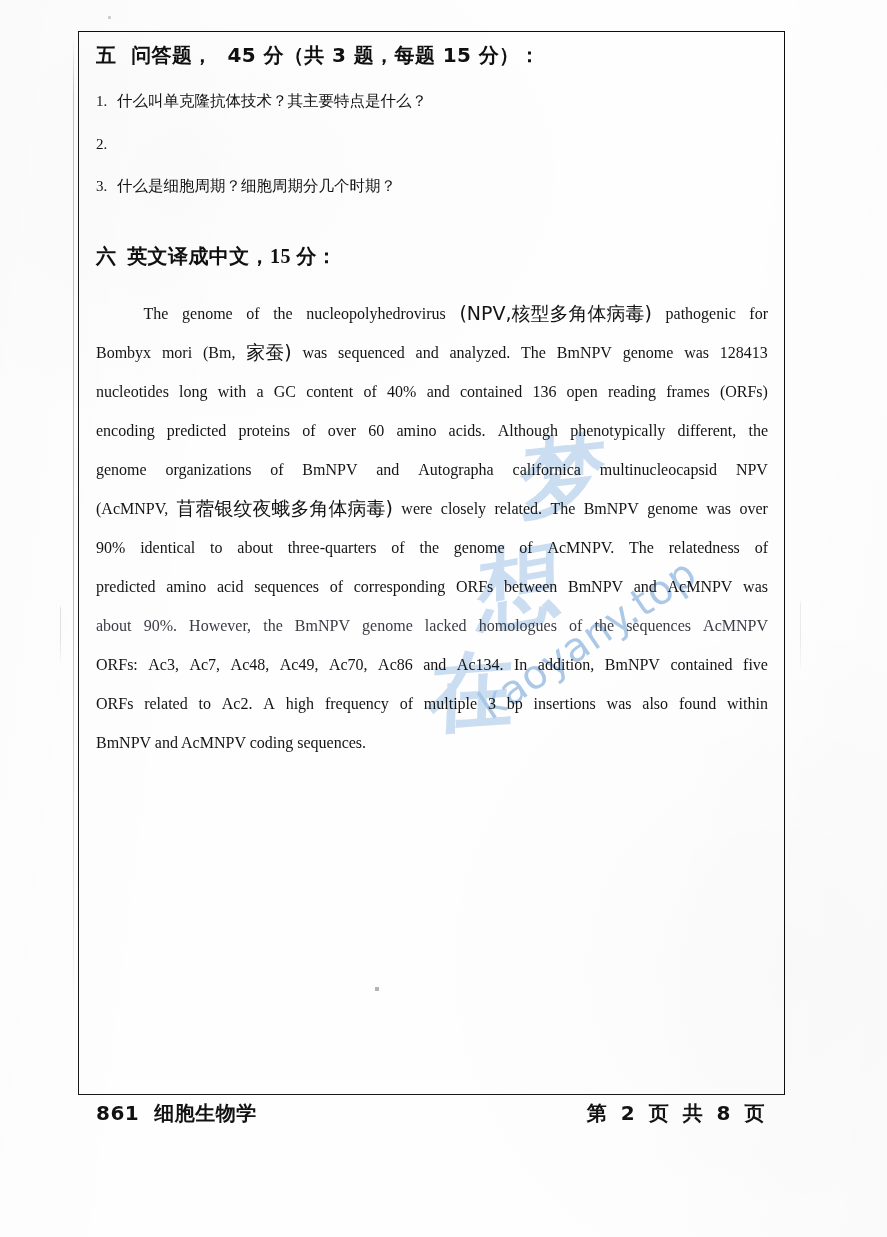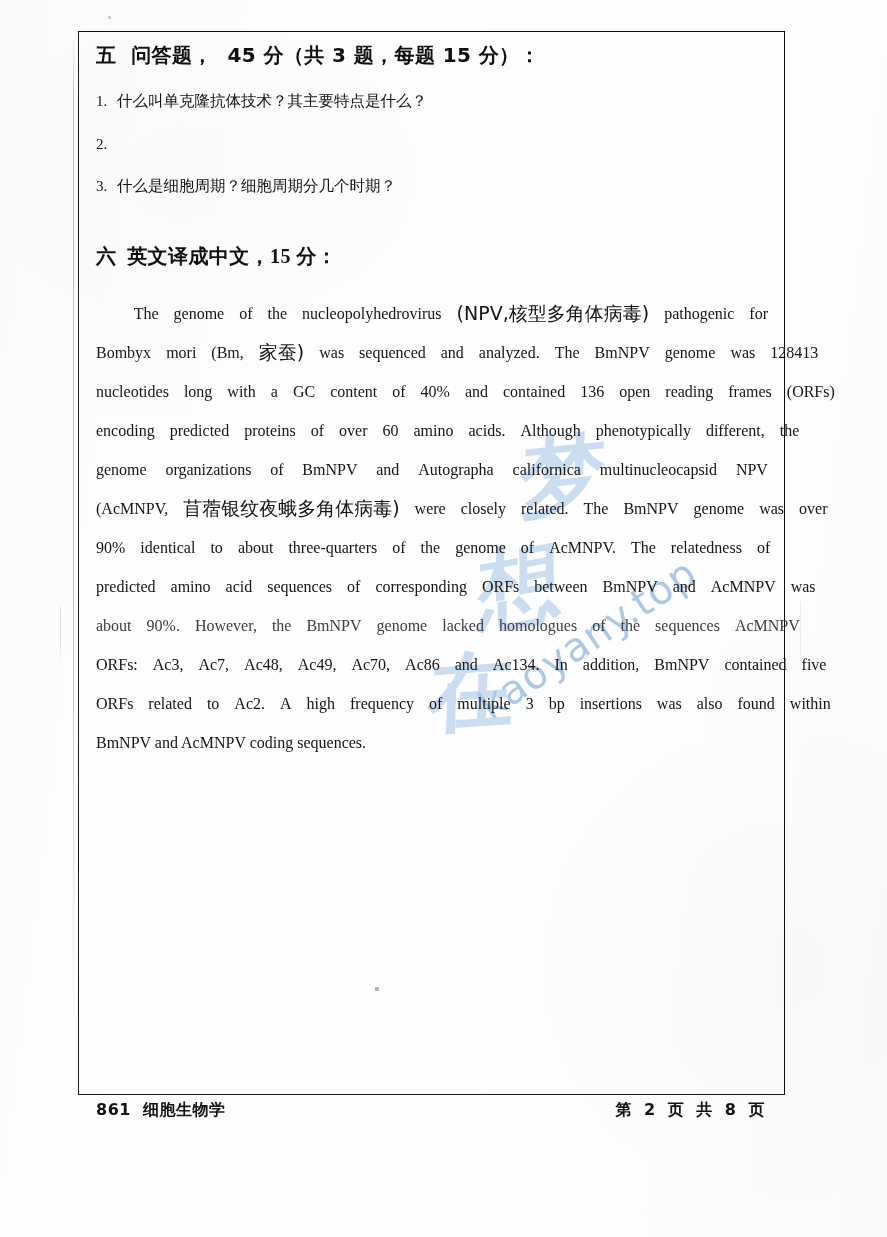--- a/index.html
+++ b/index.html
@@ -127,21 +127,20 @@
   .passage-line {
     display: flex;
     height: 39px;
     align-items: center;
     white-space: nowrap;
   }
   
   .passage-line.justify {
     display: flex;
     justify-content: space-between;
-    gap: 15px;
   }
   .passage-line.justify > span { white-space: pre; }
   .passage-line.flush {
     display: block;
     line-height: 39px;
   }
   .passage-line .lead-indent { display: inline-block; width: 34px; }
   .cjk-inline {
     font-family: "DejaVu Sans", "Liberation Sans", sans-serif;
     font-size: 19px;
@@ -189,21 +188,21 @@
   #footer {
     position: absolute;
     left: 96px;
     top: 1100px;
     width: 672px;
     display: flex;
     justify-content: space-between;
     align-items: center;
     font-family: "DejaVu Sans", "Liberation Sans", sans-serif;
     font-weight: bold;
-    font-size: 16px;
+    font-size: 20px;
     color: #121212;
   }
   #footer-course { letter-spacing: .5px; white-space: pre; }
   #footer-pageinfo { letter-spacing: 3.5px; white-space: pre; }
 </style>
 </head>
 <body>
 
 <div id="page-sheet">
   <div id="scan-grain"></div>

